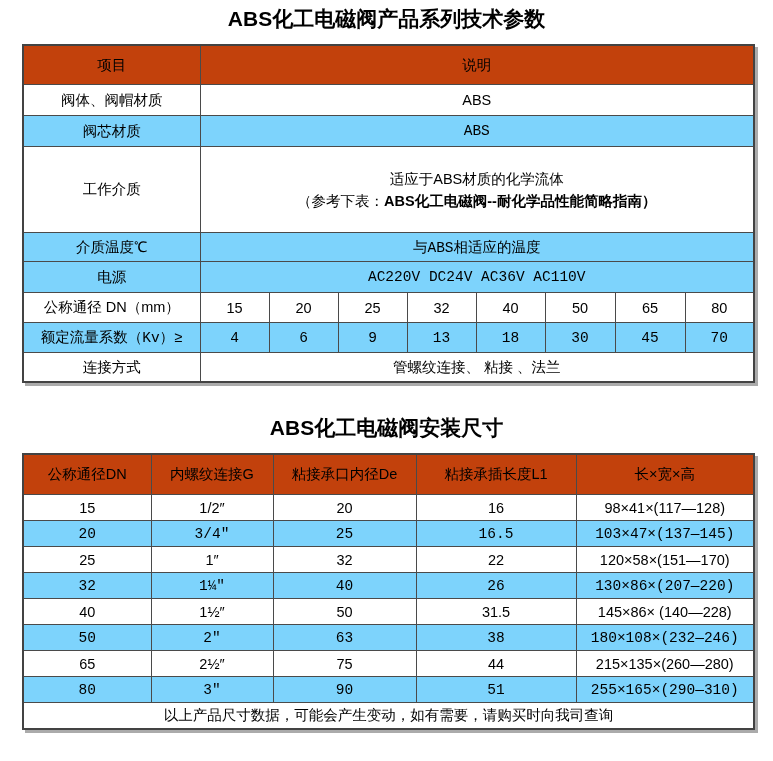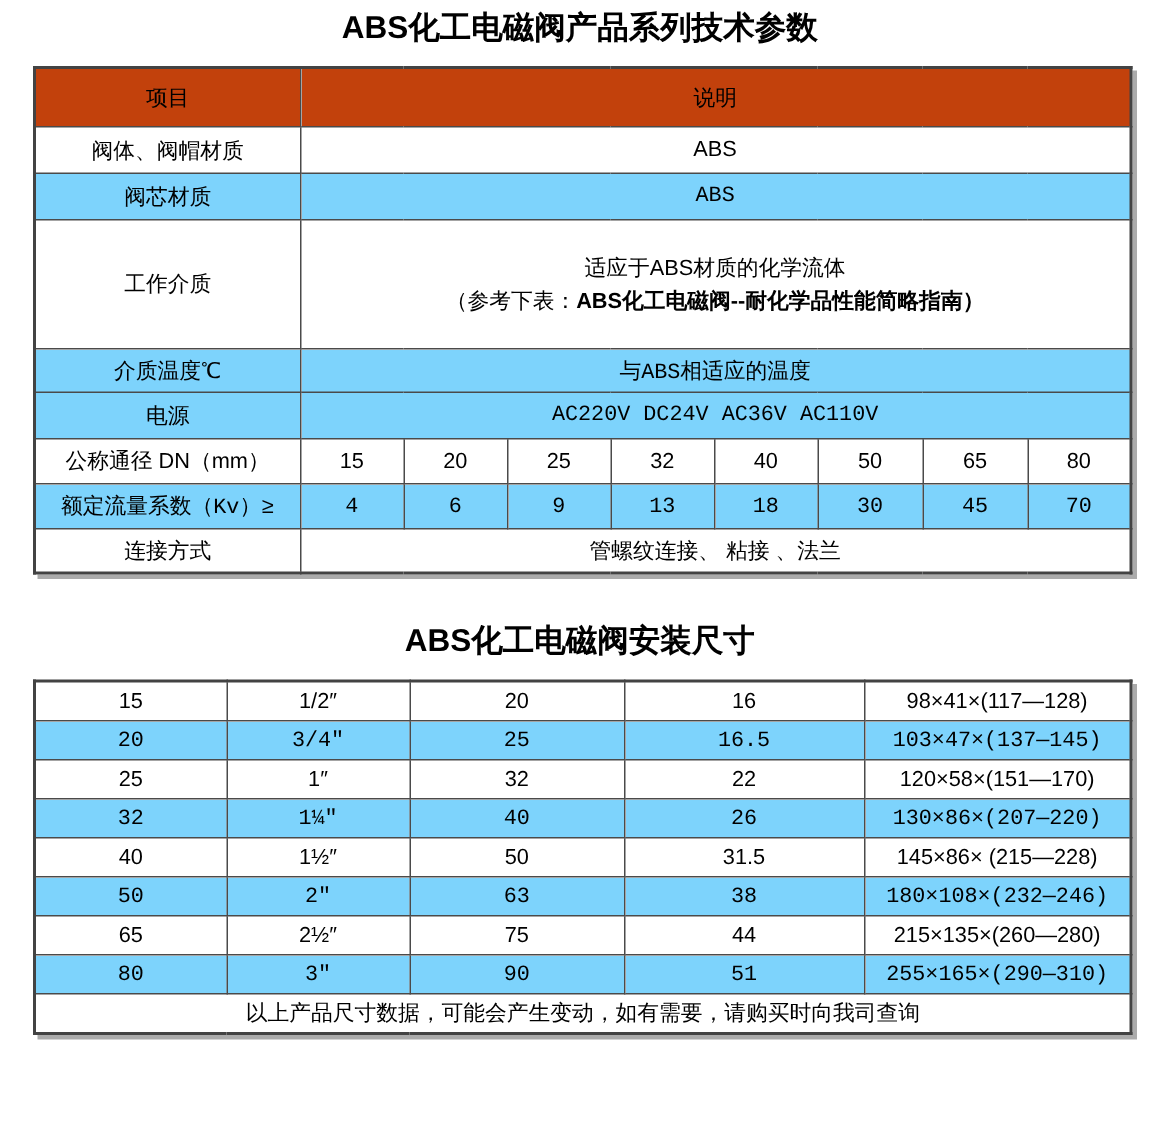--- a/index.html
+++ b/index.html
@@ -147,20 +147,27 @@
 
 <table class="spec" id="table2">
   <colgroup>
     <col style="width:128px">
     <col style="width:122px">
     <col style="width:143px">
     <col style="width:160px">
     <col style="width:178px">
   </colgroup>
   <tbody>
+    <tr class="hdr rh39">
+      <td>公称通径DN</td>
+      <td>内螺纹连接G</td>
+      <td>粘接承口内径De</td>
+      <td>粘接承插长度L1</td>
+      <td>长×宽×高</td>
+    </tr>
     <tr class="rh25">
       <td class="num">15</td>
       <td class="num">1/2″</td>
       <td class="num">20</td>
       <td class="num">16</td>
       <td class="num">98×41×(117—128)</td>
     </tr>
     <tr class="mint rh25">
       <td class="num">20</td>
       <td class="num">3/4″</td>
@@ -180,21 +187,21 @@
       <td class="num">1¼″</td>
       <td class="num">40</td>
       <td class="num">26</td>
       <td class="num">130×86×(207—220)</td>
     </tr>
     <tr class="rh25">
       <td class="num">40</td>
       <td class="num">1½″</td>
       <td class="num">50</td>
       <td class="num">31.5</td>
-      <td class="num">145×86× (215—228)</td>
+      <td class="num">145×86× (140—228)</td>
     </tr>
     <tr class="mint rh25">
       <td class="num">50</td>
       <td class="num">2″</td>
       <td class="num">63</td>
       <td class="num">38</td>
       <td class="num">180×108×(232—246)</td>
     </tr>
     <tr class="rh25">
       <td class="num">65</td>

